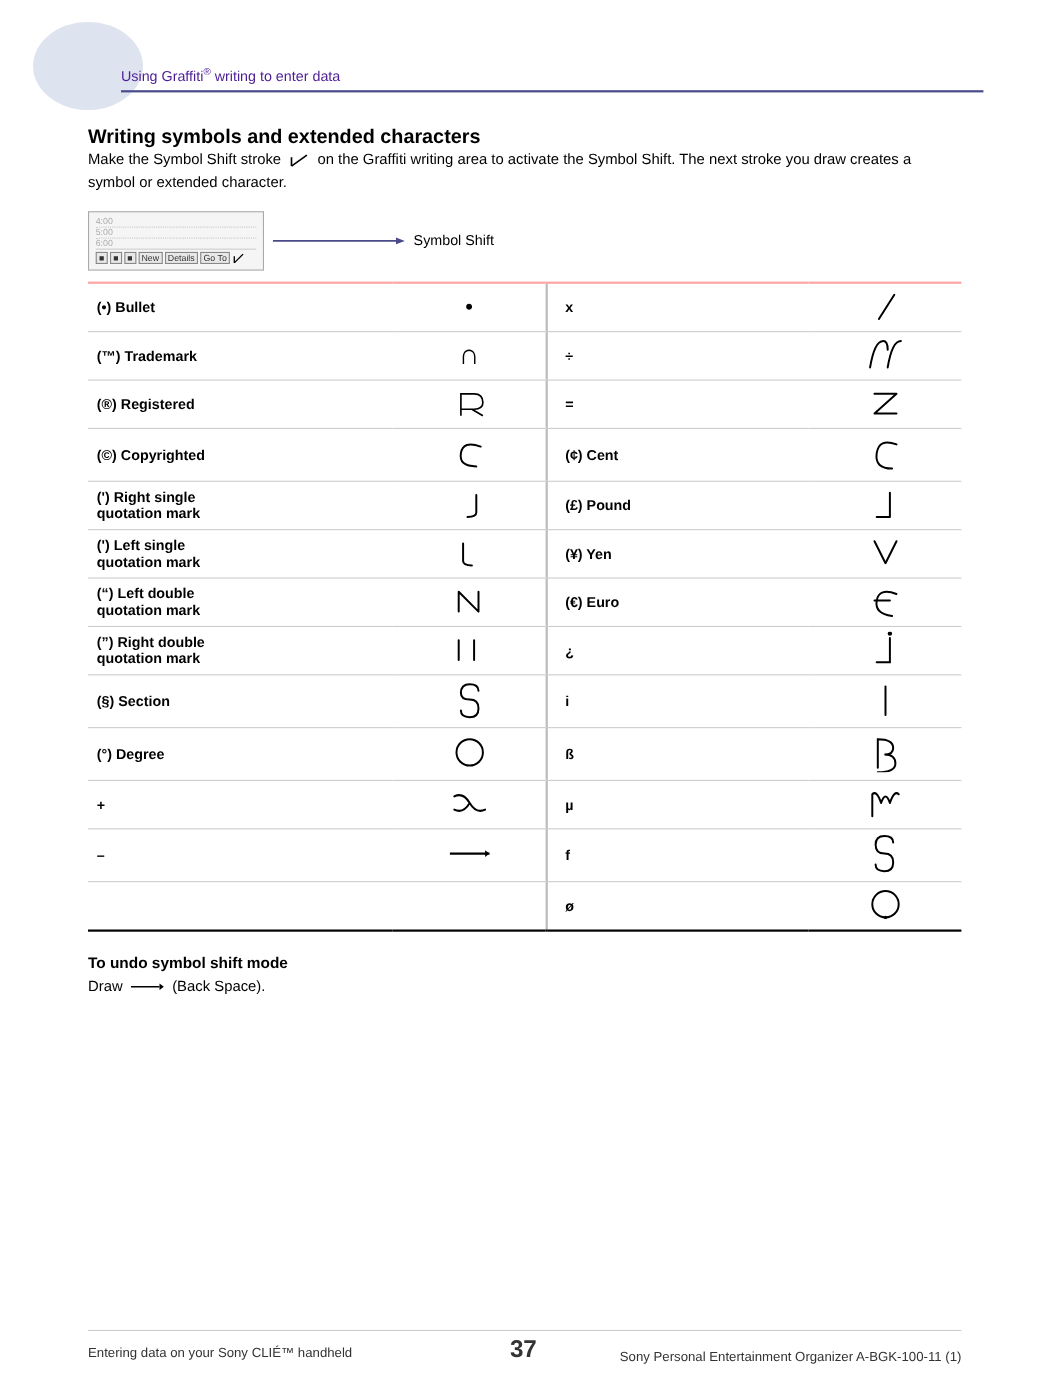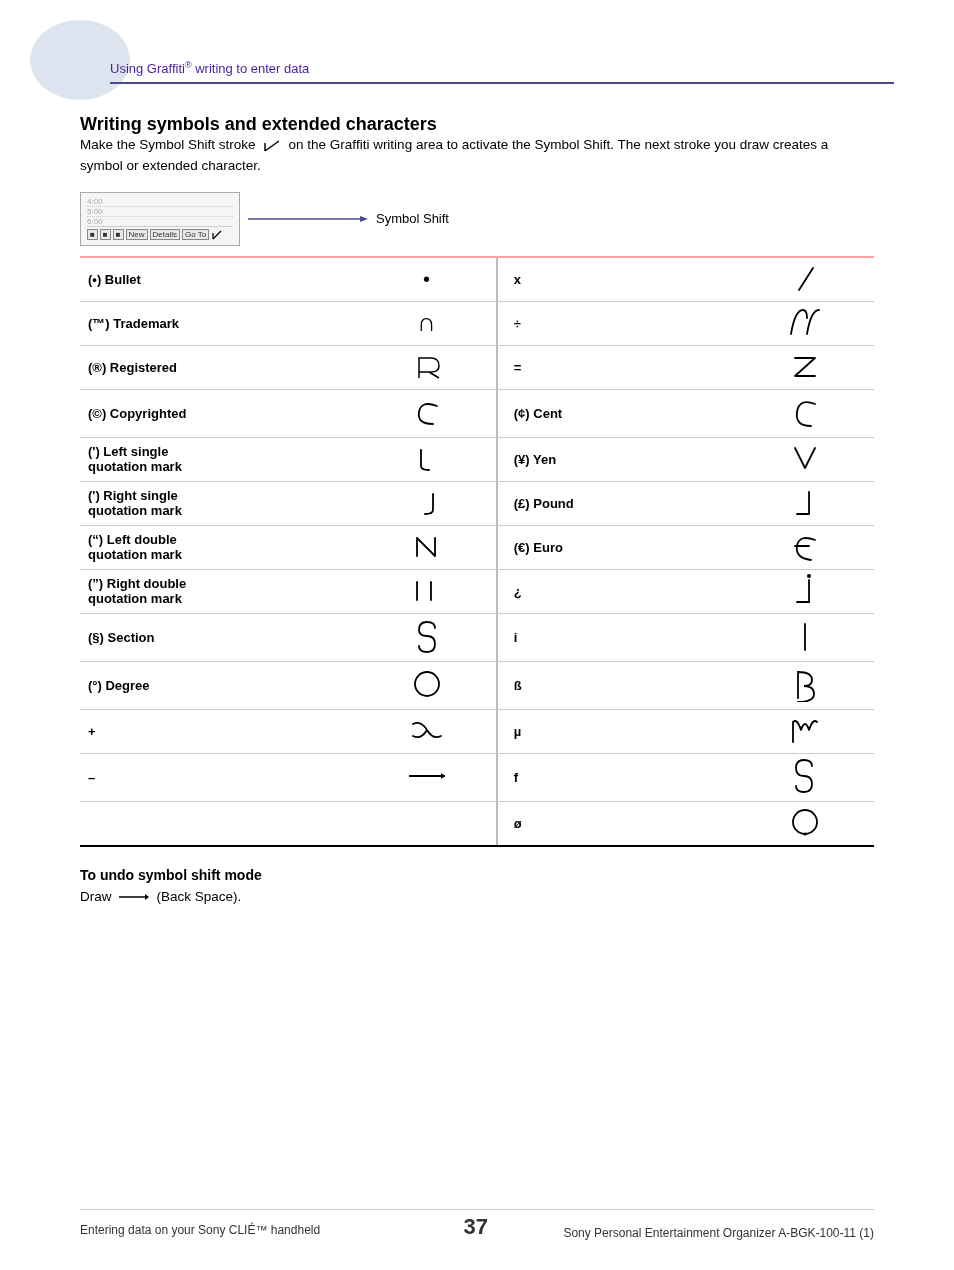--- a/index.html
+++ b/index.html
@@ -249,39 +249,39 @@
           <td style="width: 70px; text-align: center; padding: 4px 10px;"><svg width="32" height="32" viewBox="0 0 32 32">
               <path d="M26 10 Q10 4 8 16 Q6 28 22 28" stroke="#000" stroke-width="1.8" fill="none" stroke-linecap="round"></path>
             </svg></td>
           <td style="width: 1px; background-color: rgb(187, 187, 187); padding: 0px;"></td>
           <td style="font-weight: bold; font-size: 13px; padding-left: 16px; width: 120px;">(¢) Cent</td>
           <td style="width: 70px; text-align: center; padding: 4px 10px;"><svg width="32" height="36" viewBox="0 0 32 36">
               <path d="M26 10 Q10 4 8 18 Q6 32 22 32" stroke="#000" stroke-width="1.8" fill="none" stroke-linecap="round"></path>
             </svg></td>
         </tr>
         <tr>
+          <td style="font-weight: bold; font-size: 13px; width: 140px;">(') Right single<br>quotation mark</td>
+          <td style="width: 70px; text-align: center; padding: 4px 10px;"><svg width="28" height="32" viewBox="0 0 28 32">
+              <path d="M20 8 L20 24 Q20 28 12 28" stroke="#000" stroke-width="1.8" fill="none" stroke-linecap="round"></path>
+            </svg></td>
+          <td style="width: 1px; background-color: rgb(187, 187, 187); padding: 0px;"></td>
+          <td style="font-weight: bold; font-size: 13px; padding-left: 16px; width: 120px;">(£) Pound</td>
+          <td style="width: 70px; text-align: center; padding: 4px 10px;"><svg width="28" height="32" viewBox="0 0 28 32">
+              <path d="M18 6 L18 28 L6 28" stroke="#000" stroke-width="1.8" fill="none" stroke-linecap="round" stroke-linejoin="round"></path>
+            </svg></td>
+        </tr>
+        <tr>
           <td style="font-weight: bold; font-size: 13px; width: 140px;">(') Left single<br>quotation mark</td>
           <td style="width: 70px; text-align: center; padding: 4px 10px;"><svg width="28" height="32" viewBox="0 0 28 32">
               <path d="M8 8 L8 24 Q8 28 16 28" stroke="#000" stroke-width="1.8" fill="none" stroke-linecap="round"></path>
             </svg></td>
           <td style="width: 1px; background-color: rgb(187, 187, 187); padding: 0px;"></td>
           <td style="font-weight: bold; font-size: 13px; padding-left: 16px; width: 120px;">(¥) Yen</td>
           <td style="width: 70px; text-align: center; padding: 4px 10px;"><svg width="28" height="32" viewBox="0 0 28 32">
               <path d="M4 6 L14 26 L24 6" stroke="#000" stroke-width="1.8" fill="none" stroke-linecap="round" stroke-linejoin="round"></path>
-            </svg></td>
-        </tr>
-        <tr>
-          <td style="font-weight: bold; font-size: 13px; width: 140px;">(') Right single<br>quotation mark</td>
-          <td style="width: 70px; text-align: center; padding: 4px 10px;"><svg width="28" height="32" viewBox="0 0 28 32">
-              <path d="M20 8 L20 24 Q20 28 12 28" stroke="#000" stroke-width="1.8" fill="none" stroke-linecap="round"></path>
-            </svg></td>
-          <td style="width: 1px; background-color: rgb(187, 187, 187); padding: 0px;"></td>
-          <td style="font-weight: bold; font-size: 13px; padding-left: 16px; width: 120px;">(£) Pound</td>
-          <td style="width: 70px; text-align: center; padding: 4px 10px;"><svg width="28" height="32" viewBox="0 0 28 32">
-              <path d="M18 6 L18 28 L6 28" stroke="#000" stroke-width="1.8" fill="none" stroke-linecap="round" stroke-linejoin="round"></path>
             </svg></td>
         </tr>
         <tr>
           <td style="font-weight: bold; font-size: 13px; width: 140px;">(“) Left double<br>quotation mark</td>
           <td style="width: 70px; text-align: center; padding: 4px 10px;"><svg width="32" height="32" viewBox="0 0 32 32">
               <path d="M6 26 L6 8 L24 26 L24 8" stroke="#000" stroke-width="1.8" fill="none" stroke-linecap="round" stroke-linejoin="round"></path>
             </svg></td>
           <td style="width: 1px; background-color: rgb(187, 187, 187); padding: 0px;"></td>
           <td style="font-weight: bold; font-size: 13px; padding-left: 16px; width: 120px; margin-left: 11px;">(€) Euro</td>
           <td style="width: 70px; text-align: center; padding: 4px 10px;"><svg width="32" height="32" viewBox="0 0 32 32">

